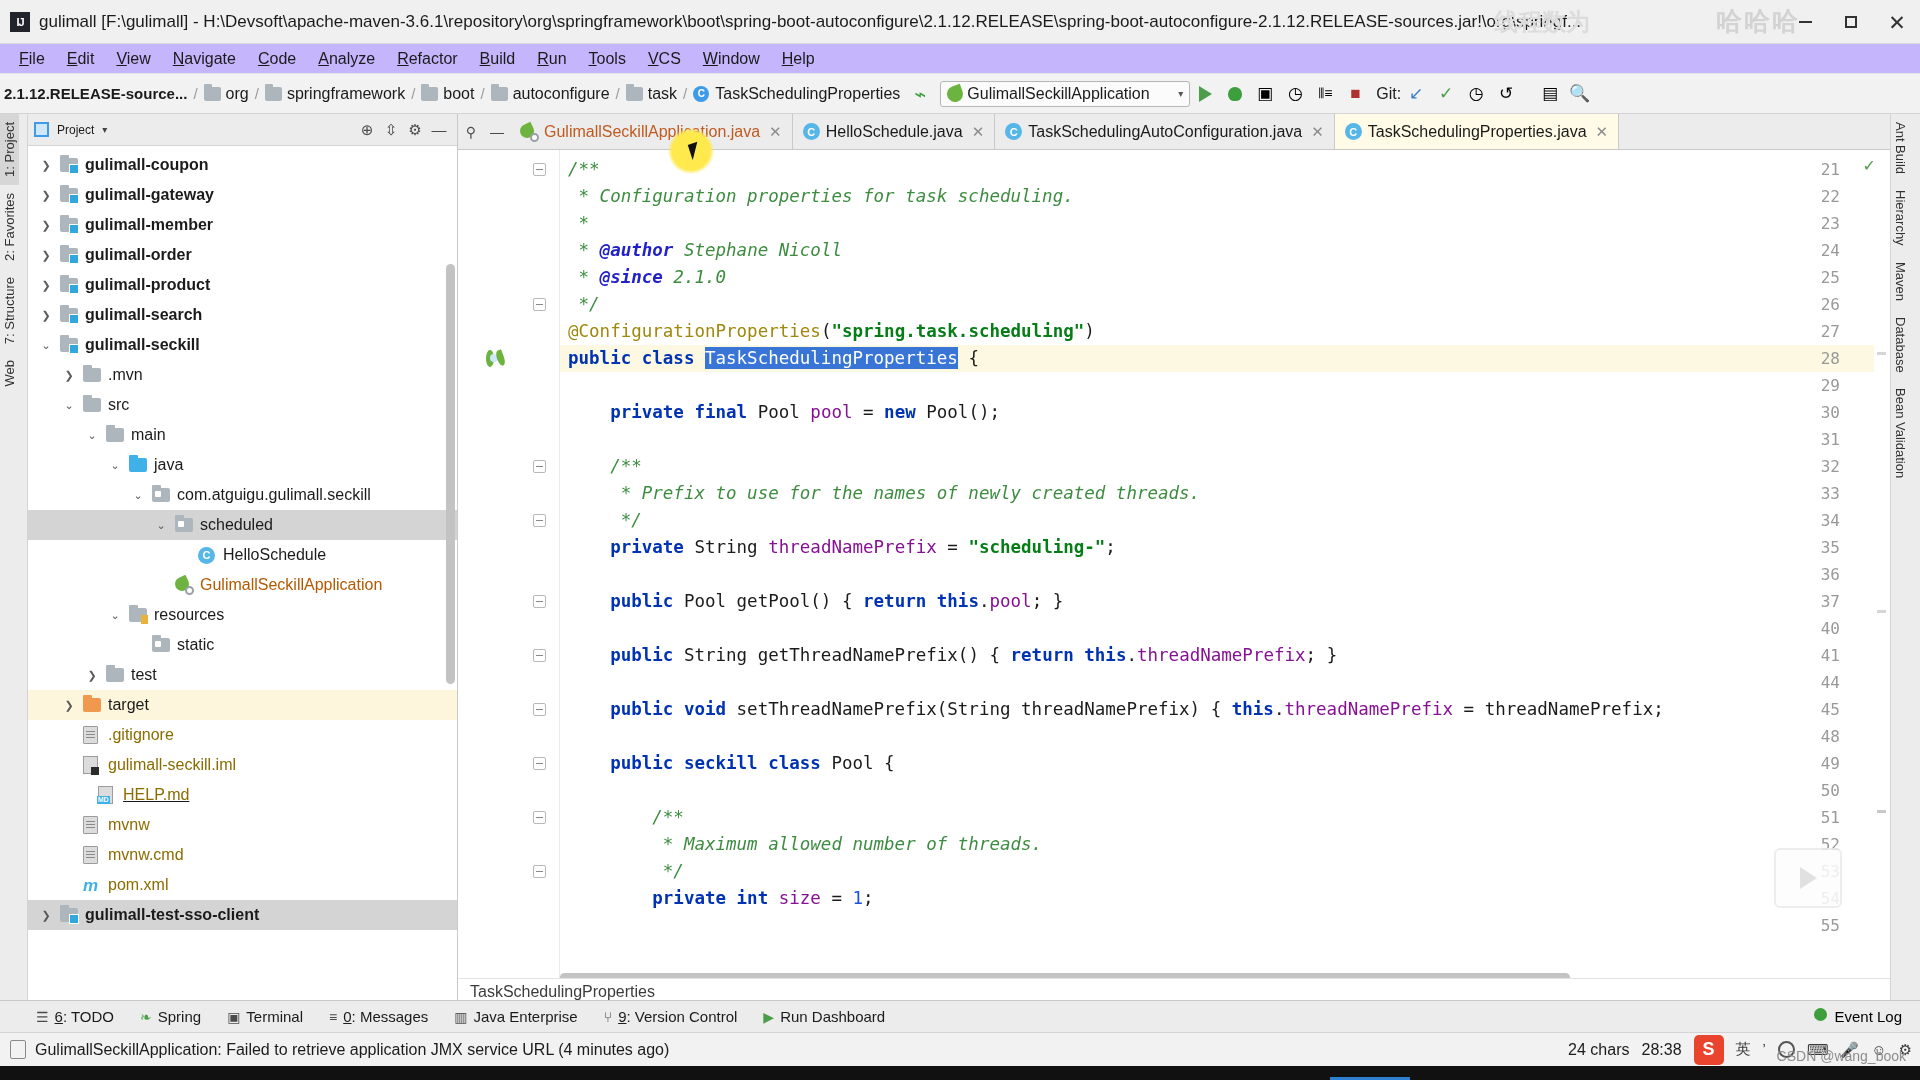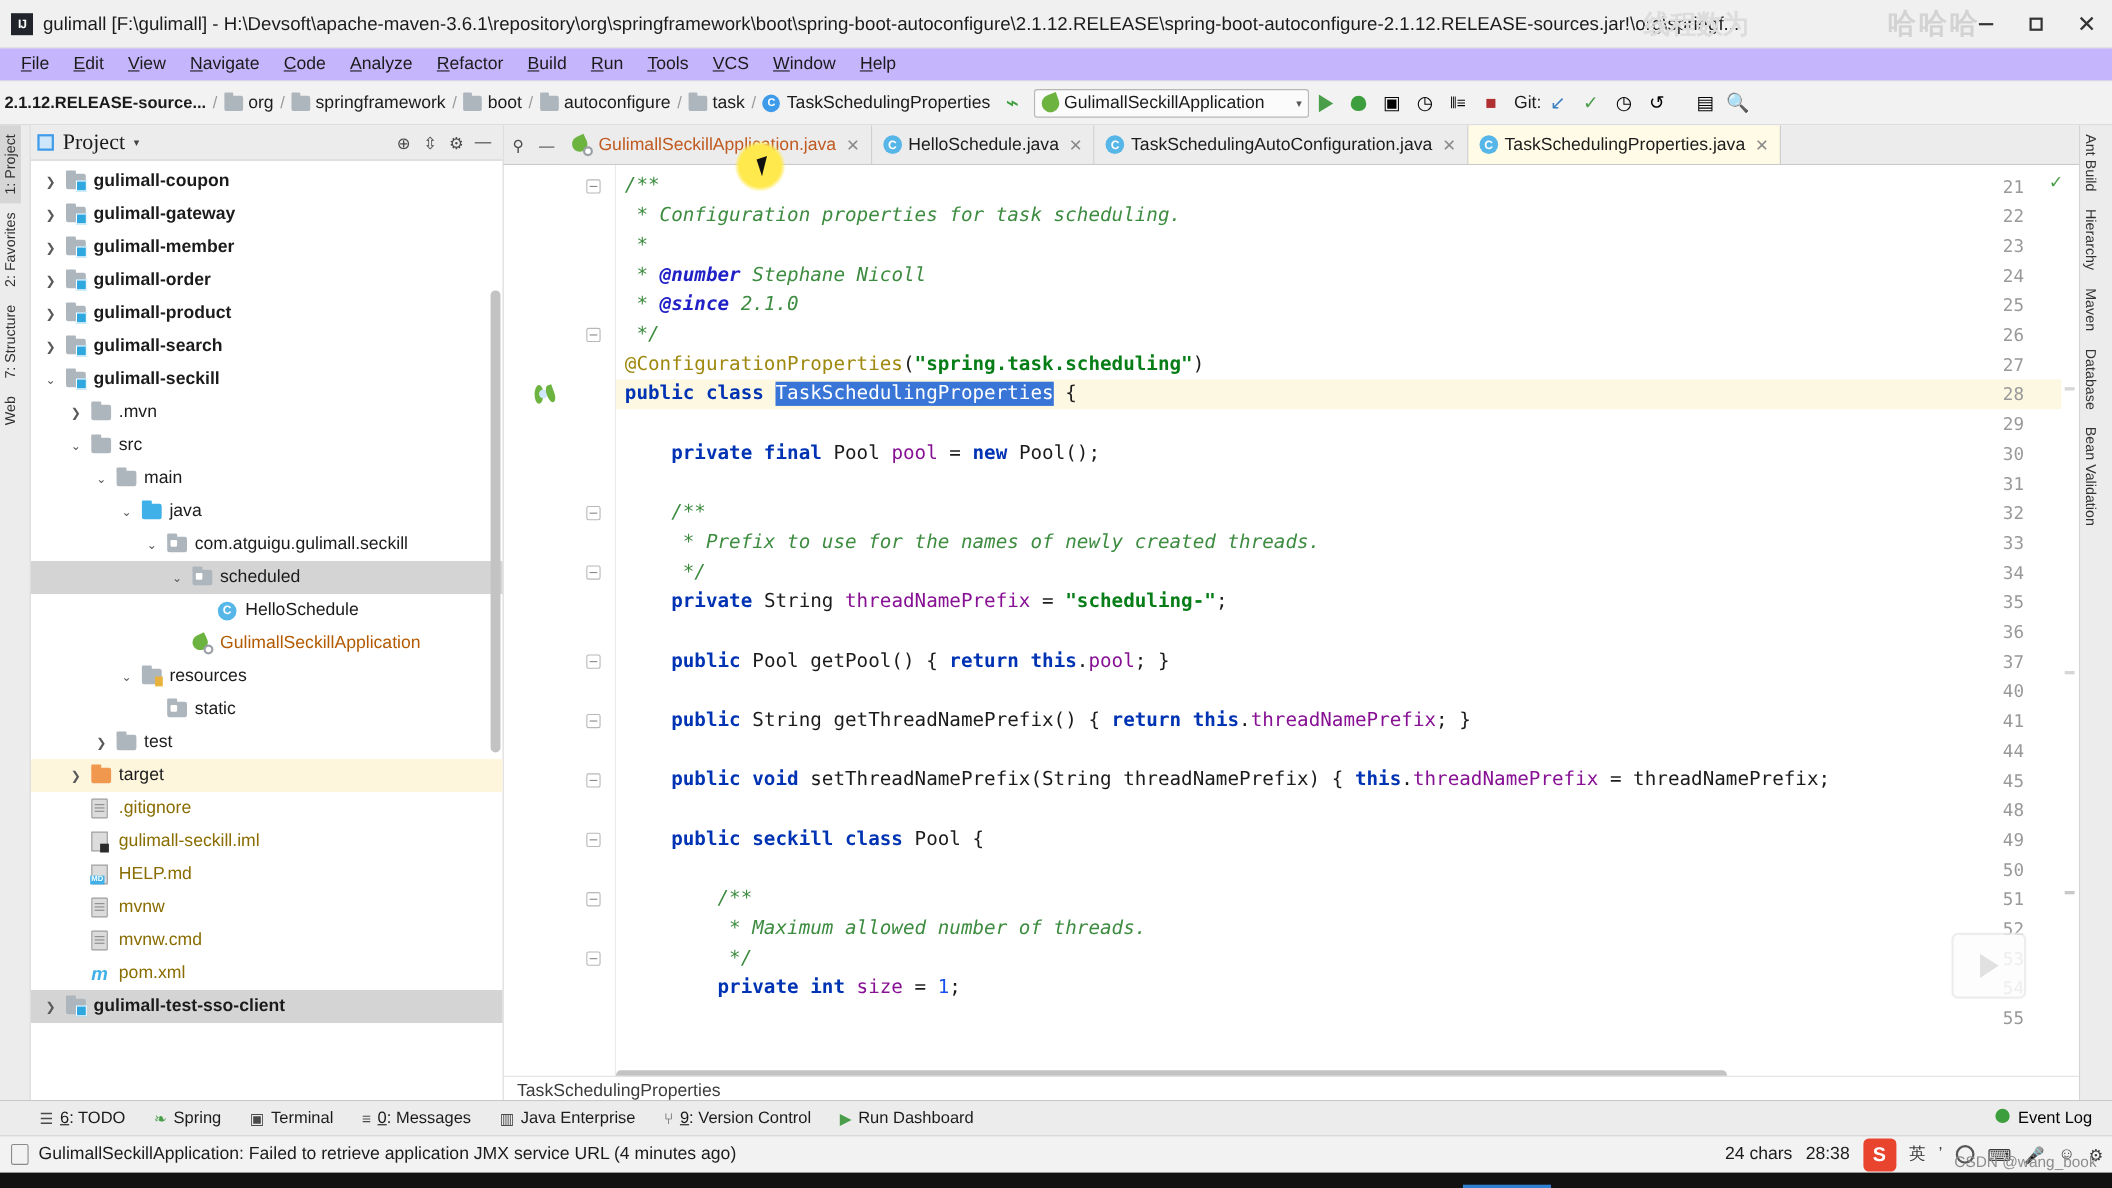--- a/index.html
+++ b/index.html
@@ -117,21 +117,21 @@
     background:#fff; border-right:1px solid #c9c9c9;
   }
   .proj-head {
     height:32px; background:#ececec; border-bottom:1px solid #d4d4d4;
     display:flex; align-items:center; padding:0 6px;
   }
   .proj-head .sq {
     width:15px; height:15px; border:2px solid #3d9be9; background:#cfe7fa;
     margin-right:8px; flex:none;
   }
-  .proj-head .ttl { font-size:20px; color:#1b1b1b;font-family:Liberation Serif, serif; }
+  .proj-head .ttl { font-size:12px; color:#1b1b1b; }
   .proj-head .dn { font-size:10px; margin-left:8px; color:#444; }
   .ph-icn { width:24px;height:24px;display:flex;align-items:center;justify-content:center;font-size:15px;color:#4a4a4a; }
 
   .tree { position:relative; height:858px; overflow:hidden; padding-top:4px; }
   .row {
     display:flex; align-items:center; height:30px; font-size:16px;
     color:#1b1b1b; white-space:nowrap; padding-right:6px;
   }
   .row.sel { background:#d4d4d4; }
   .row.hl  { background:#fdf6dd; }
@@ -595,21 +595,21 @@
           </span>
           <span class="nm txt-amber">.gitignore</span>
         </div>
         <div class="row" style="padding-left: 33px;">
           <span class="arrow none"></span>
           <span style="display: flex; align-items: center; margin-left: 6px; width: 20px; flex: 0 0 auto;">
             <span class="i-iml"></span>
           </span>
           <span class="nm txt-amber">gulimall-seckill.iml</span>
         </div>
-        <div class="row" style="padding-left: 33px;">
+        <div class="row" style="padding-left: 48px; text-decoration: underline;">
           <span class="arrow none"></span>
           <span style="display: flex; align-items: center; margin-left: 6px; width: 20px; flex: 0 0 auto;">
             <span class="i-md">
               <span class="tag">MD</span>
             </span>
           </span>
           <span class="nm txt-amber">HELP.md</span>
         </div>
         <div class="row" style="padding-left: 33px;">
           <span class="arrow none"></span>
@@ -678,21 +678,21 @@
       <div class="gutter"></div>
       <div id="lines-layer">
           <div class="ln" style="top: 6px; line-height: 27px;">21</div>
           <div class="fold open" style="top: 13px;"></div>
           <div class="code" style="position: absolute; left: 102px; top: 6px; height: 27px; line-height: 27px; font-family: &quot;DejaVu Sans Mono&quot;, monospace; font-size: 17.5px; white-space: pre; padding-left: 8px;"><span class="cm">/**</span></div>
           <div class="ln" style="top: 33px; line-height: 27px;">22</div>
           <div class="code" style="position: absolute; left: 102px; top: 33px; height: 27px; line-height: 27px; font-family: &quot;DejaVu Sans Mono&quot;, monospace; font-size: 17.5px; white-space: pre; padding-left: 8px;"><span class="cm"> * Configuration properties for task scheduling.</span></div>
           <div class="ln" style="top: 60px; line-height: 27px;">23</div>
           <div class="code" style="position: absolute; left: 102px; top: 60px; height: 27px; line-height: 27px; font-family: &quot;DejaVu Sans Mono&quot;, monospace; font-size: 17.5px; white-space: pre; padding-left: 8px;"><span class="cm"> *</span></div>
           <div class="ln" style="top: 87px; line-height: 27px;">24</div>
-          <div class="code" style="position: absolute; left: 102px; top: 87px; height: 27px; line-height: 27px; font-family: &quot;DejaVu Sans Mono&quot;, monospace; font-size: 17.5px; white-space: pre; padding-left: 8px;"><span class="cm"> * </span><span class="tg">@number</span><span class="cm"> Stephane Nicoll</span></div>
+          <div class="code" style="position: absolute; left: 102px; top: 87px; height: 27px; line-height: 27px; font-family: &quot;DejaVu Sans Mono&quot;, monospace; font-size: 17.5px; white-space: pre; padding-left: 8px;"><span class="cm"> * </span><span class="tg">@author</span><span class="cm"> Stephane Nicoll</span></div>
           <div class="ln" style="top: 114px; line-height: 27px;">25</div>
           <div class="code" style="position: absolute; left: 102px; top: 114px; height: 27px; line-height: 27px; font-family: &quot;DejaVu Sans Mono&quot;, monospace; font-size: 17.5px; white-space: pre; padding-left: 8px;"><span class="cm"> * </span><span class="tg">@since</span><span class="cm"> 2.1.0</span></div>
           <div class="ln" style="top: 141px; line-height: 27px;">26</div>
           <div class="fold open" style="top: 148px;"></div>
           <div class="code" style="position: absolute; left: 102px; top: 141px; height: 27px; line-height: 27px; font-family: &quot;DejaVu Sans Mono&quot;, monospace; font-size: 17.5px; white-space: pre; padding-left: 8px;"><span class="cm"> */</span></div>
           <div class="ln" style="top: 168px; line-height: 27px;">27</div>
           <div class="code" style="position: absolute; left: 102px; top: 168px; height: 27px; line-height: 27px; font-family: &quot;DejaVu Sans Mono&quot;, monospace; font-size: 17.5px; white-space: pre; padding-left: 8px;"><span class="an">@ConfigurationProperties</span><span class="plain">(</span><span class="st">"spring.task.scheduling"</span><span class="plain">)</span></div>
           <div class="hl-line" style="top: 195px;"></div>
           <div class="ln" style="top: 195px; line-height: 27px;">28</div>
           <div class="run-mark" style="top: 200px; left: 28px; display: flex;">

